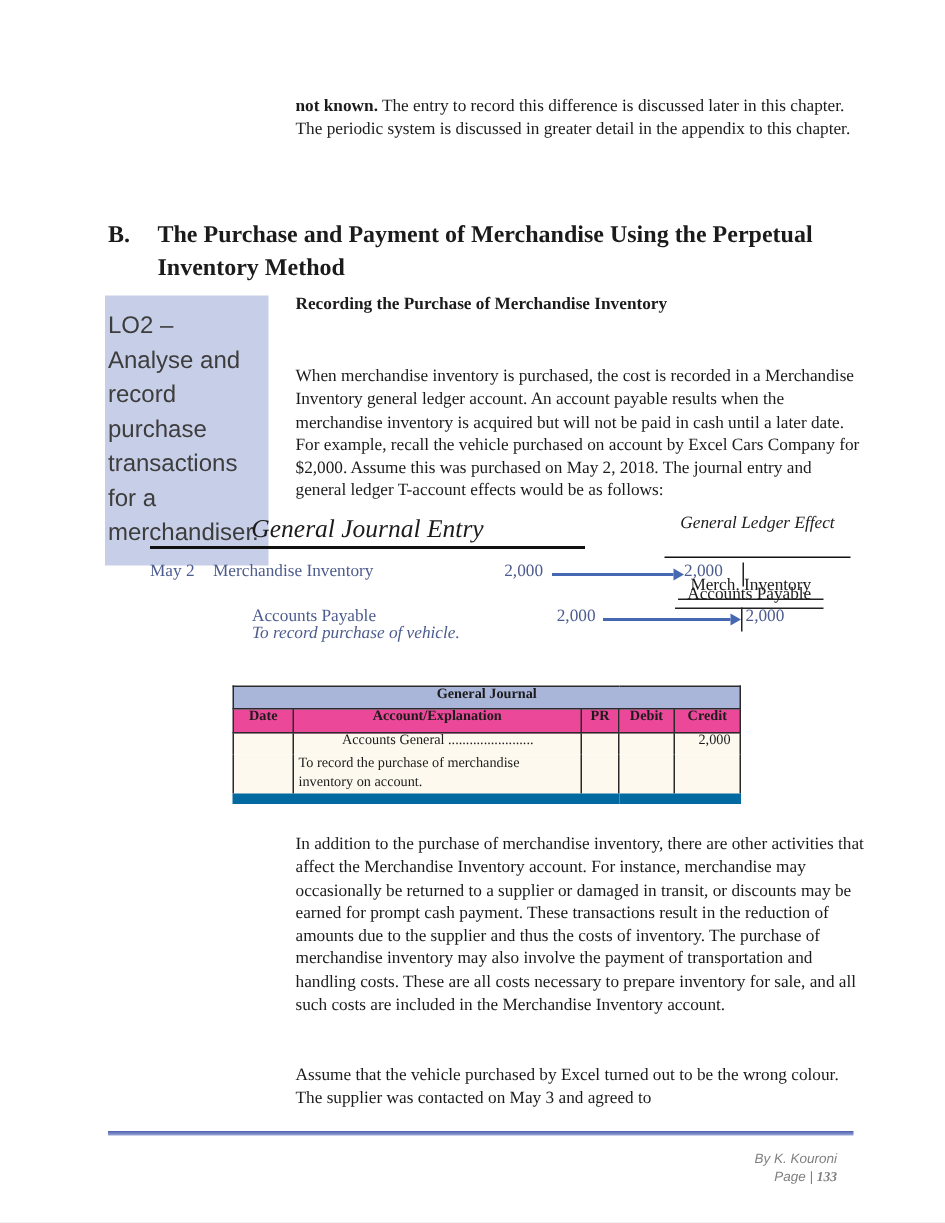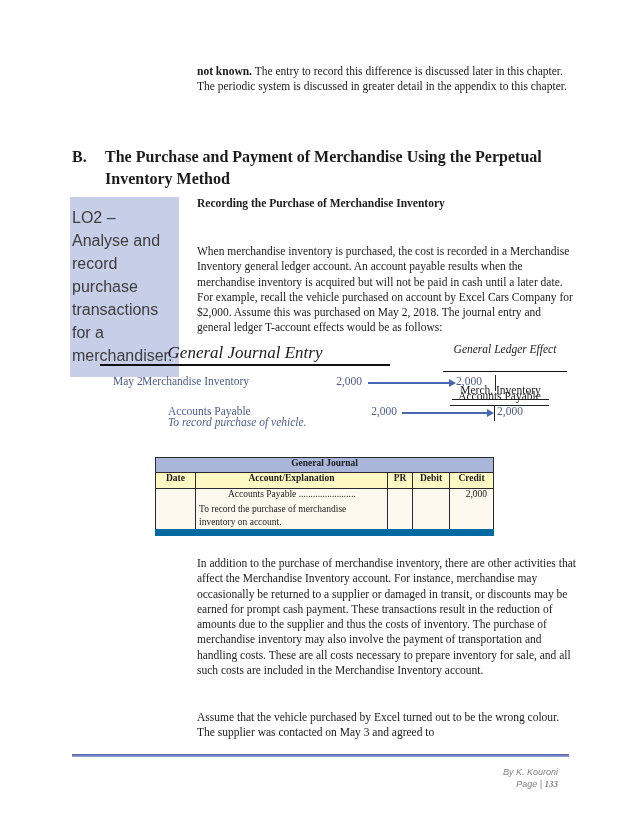--- a/index.html
+++ b/index.html
@@ -31,39 +31,39 @@
   .para3{left:197px;top:710px;width:380px;}
 
   
   .je-left-head{left:100px;top:343px;width:290px;text-align:center;font-style:italic;font-size:17px;border-bottom:2px solid #111;padding-bottom:1px;}
   .je-right-head{left:443px;top:343px;width:124px;text-align:center;font-style:italic;font-size:11.5px;border-bottom:1.5px solid #111;padding-bottom:16px;}
   .slate{color:#4d5c8e;}
   .t-label{font-size:11.5px;color:#1b1b1b;border-bottom:1.5px solid #222;text-align:center;height:15px;}
   .t-label-mi{left:452px;top:360px;width:97px;margin-top:24px;}
   .t-label-ap{left:450px;top:390px;width:99px;}
   .je-row{font-size:11.5px;height:16px;}
-  .je-date{left:100px;top:375px;margin-left:13px;}
+  .je-date{left:100px;top:375px;}
   .je-acct1{left:142px;top:375px;}
   .je-amt1{left:320px;top:375px;width:42px;text-align:right;}
   .je-acct2{left:168px;top:405px;}
   .je-amt2{left:353px;top:405px;width:44px;text-align:right;}
   .arrow{display:flex;align-items:center;height:10px;}
   .arrow .shaft{flex:1;height:2px;background:#4667b2;}
   .arrow .head{width:0;height:0;border-left:7px solid #4667b2;border-top:4.5px solid transparent;border-bottom:4.5px solid transparent;}
   .arrow1{left:368px;top:378px;width:88px;}
   .arrow2{left:402px;top:408px;width:92px;}
   .t-amt1{left:456px;top:375px;width:36px;font-size:11.5px;border-right:1.5px solid #222;padding-right:3px;height:16px;}
   .t-amt2{left:494px;top:405px;width:40px;font-size:11.5px;border-left:1.5px solid #222;padding-left:2px;height:16px;}
   .memo{left:168px;top:416px;font-style:italic;font-size:11.5px;}
 
   
   .gj-table{left:155px;top:457px;width:338px;border-collapse:collapse;table-layout:fixed;font-size:9.5px;border-radius:25px;}
   .gj-table td{border:1px solid #2a2a2a;padding:0 3px;vertical-align:top;}
   .gj-title{background:#a9b6d9;text-align:center;font-weight:bold;height:14px;border-bottom:2px solid #f5f5f5;}
-  .gj-head td{background:#fef9c3;text-align:center;font-weight:bold;height:15px;}
+  .gj-head td{background:#ec4899;text-align:center;font-weight:bold;height:15px;}
   .gj-body td{background:#fdf9ee;border-top:none;border-bottom:none;height:14px;}
   .gj-last td{border-bottom:7px solid #0369a1;margin-left:24px;}
   .num-cell{text-align:right;padding-right:6px !important;}
   .indent1{padding-left:32px !important;}
   .acct-cell{overflow:hidden;white-space:nowrap;}
   .wrap-cell{white-space:normal;line-height:13px;}
 
   
   .footer-rule{left:72px;top:754px;width:497px;height:3px;background:linear-gradient(to bottom,#4d5fae,#9aa6d6);}
   .footer-text{left:358px;top:766px;width:200px;text-align:right;font-family:"Liberation Sans", sans-serif;font-style:italic;font-size:9px;line-height:12px;color:#808080;}
@@ -128,21 +128,21 @@
     </tr>
     <tr class="gj-head">
       <td>Date</td>
       <td>Account/Explanation</td>
       <td>PR</td>
       <td>Debit</td>
       <td>Credit</td>
     </tr>
     <tr class="gj-body">
       <td></td>
-      <td class="acct-cell indent1">Accounts Payable ........................</td>
+      <td class="acct-cell indent1">Accounts General ........................</td>
       <td></td>
       <td></td>
       <td class="num-cell">2,000</td>
     </tr>
     <tr class="gj-body gj-last">
       <td></td>
       <td class="wrap-cell">To record the purchase of merchandise inventory on account.</td>
       <td></td>
       <td></td>
       <td></td>

